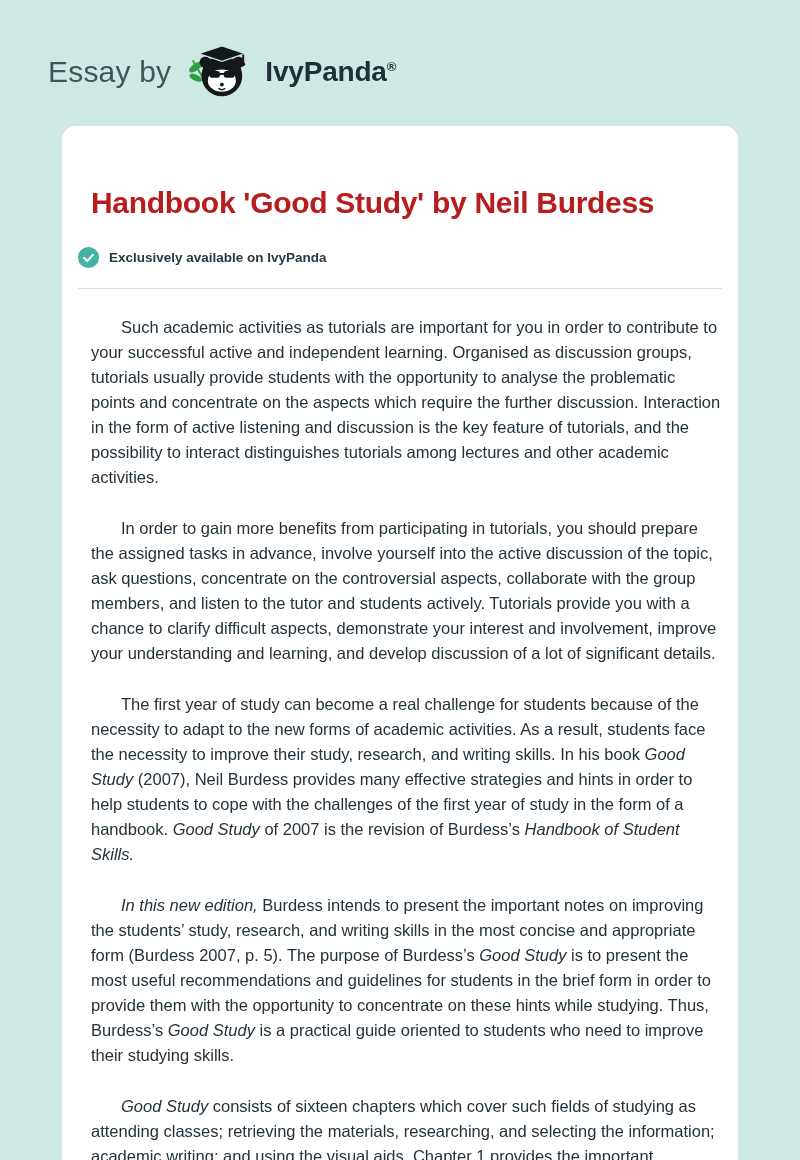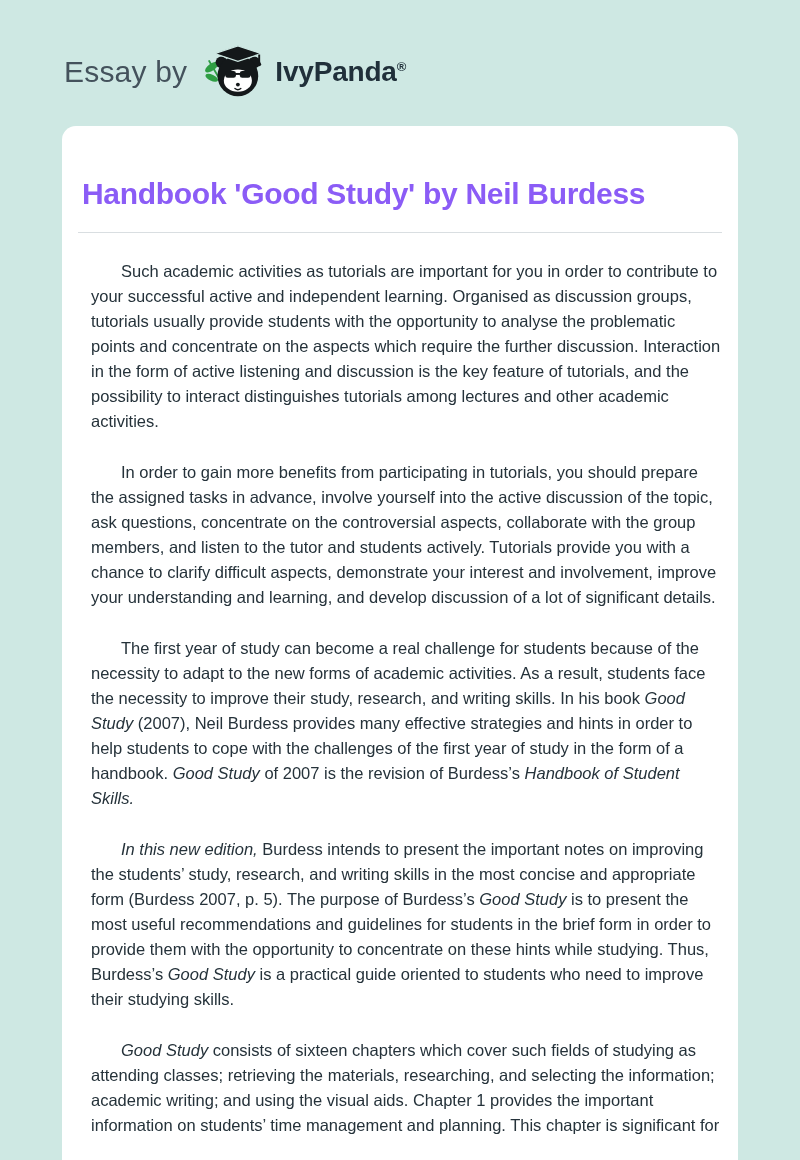--- a/index.html
+++ b/index.html
@@ -8,54 +8,54 @@
     width: 800px;
     height: 1160px;
     overflow: hidden;
     background: #cee8e3;
     font-family: "Liberation Sans", "DejaVu Sans", sans-serif;
   }
   .site-header {
     display: flex;
     align-items: center;
     gap: 16px;
-    padding: 40px 0 22px 64px;
+    padding: 40px 0 22px 48px;
     height: 126px;
   }
   .essay-by {
     font-size: 30px;
     color: #44525c;
     letter-spacing: 0.2px;
   }
   .brand {
     display: flex;
     align-items: center;
-    gap: 10px;
+    gap: 16px;
     text-decoration: none;
     cursor: pointer;
   }
   .logo svg { width: 62px; height: 62px; display: block; }
   .brand-name {
     font-size: 28px;
     font-weight: bold;
     color: #20303a;
     letter-spacing: -0.2px;
   }
   .brand-name sup { font-size: 13px; font-weight: bold; }
   .card {
     margin: 0 62px;
     background: #ffffff;
     border-radius: 14px;
     padding: 46px 16px 120px 16px;
   }
   .essay-title {
-    margin: 4px;
+    margin: 13px;
     font-size: 30px;
     font-weight: bold;
-    color: #8b5cf6;
+    color: #b91c1c;
     letter-spacing: -0.3px;
     line-height: 1.2;
   }
   .availability {
     display: flex;
     align-items: center;
     gap: 10px;
     margin-top: 26px;
   }
   .check-icon svg { width: 21px; height: 21px; display: block; }
@@ -107,20 +107,29 @@
           <circle cx="58" cy="24" r="2" fill="#14181a"></circle>
         </svg>
       </span>
       <span class="brand-name"><span>IvyPanda</span><sup>®</sup></span>
     </a>
   </header>
 
   <main class="card">
     <h1 class="essay-title">Handbook 'Good Study' by Neil Burdess</h1>
 
+    <div class="availability">
+      <span class="check-icon">
+        <svg viewBox="0 0 24 24" xmlns="http://www.w3.org/2000/svg">
+          <circle cx="12" cy="12" r="12" fill="#43b3a7"></circle>
+          <path d="M7 12.5 L10.5 16 L17 9" stroke="#ffffff" stroke-width="2.5" fill="none" stroke-linecap="round" stroke-linejoin="round"></path>
+        </svg>
+      </span>
+      <span class="availability-label">Exclusively available on IvyPanda</span>
+    </div>
 
     <hr class="divider">
 
     <div class="essay-body">
         <p><span>Such academic activities as tutorials are important for you in order to contribute to your successful active and independent learning. Organised as discussion groups, tutorials usually provide students with the opportunity to analyse the problematic points and concentrate on the aspects which require the further discussion. Interaction in the form of active listening and discussion is the key feature of tutorials, and the possibility to interact distinguishes tutorials among lectures and other academic activities.</span></p>
         <p><span>In order to gain more benefits from participating in tutorials, you should prepare the assigned tasks in advance, involve yourself into the active discussion of the topic, ask questions, concentrate on the controversial aspects, collaborate with the group members, and listen to the tutor and students actively. Tutorials provide you with a chance to clarify difficult aspects, demonstrate your interest and involvement, improve your understanding and learning, and develop discussion of a lot of significant details.</span></p>
         <p><span>The first year of study can become a real challenge for students because of the necessity to adapt to the new forms of academic activities. As a result, students face the necessity to improve their study, research, and writing skills. In his book </span><em>Good Study</em><span> (2007), Neil Burdess provides many effective strategies and hints in order to help students to cope with the challenges of the first year of study in the form of a handbook. </span><em>Good Study</em><span> of 2007 is the revision of Burdess’s </span><em>Handbook of Student Skills.</em></p>
         <p><em>In this new edition,</em><span> Burdess intends to present the important notes on improving the students’ study, research, and writing skills in the most concise and appropriate form (Burdess 2007, p. 5). The purpose of Burdess’s </span><em>Good Study</em><span> is to present the most useful recommendations and guidelines for students in the brief form in order to provide them with the opportunity to concentrate on these hints while studying. Thus, Burdess’s </span><em>Good Study</em><span> is a practical guide oriented to students who need to improve their studying skills.</span></p>
         <p><em>Good Study</em><span> consists of sixteen chapters which cover such fields of studying as attending classes; retrieving the materials, researching, and selecting the information; academic writing; and using the visual aids. Chapter 1 provides the important information on students’ time management and planning. This chapter is significant for</span></p>
       </div>

